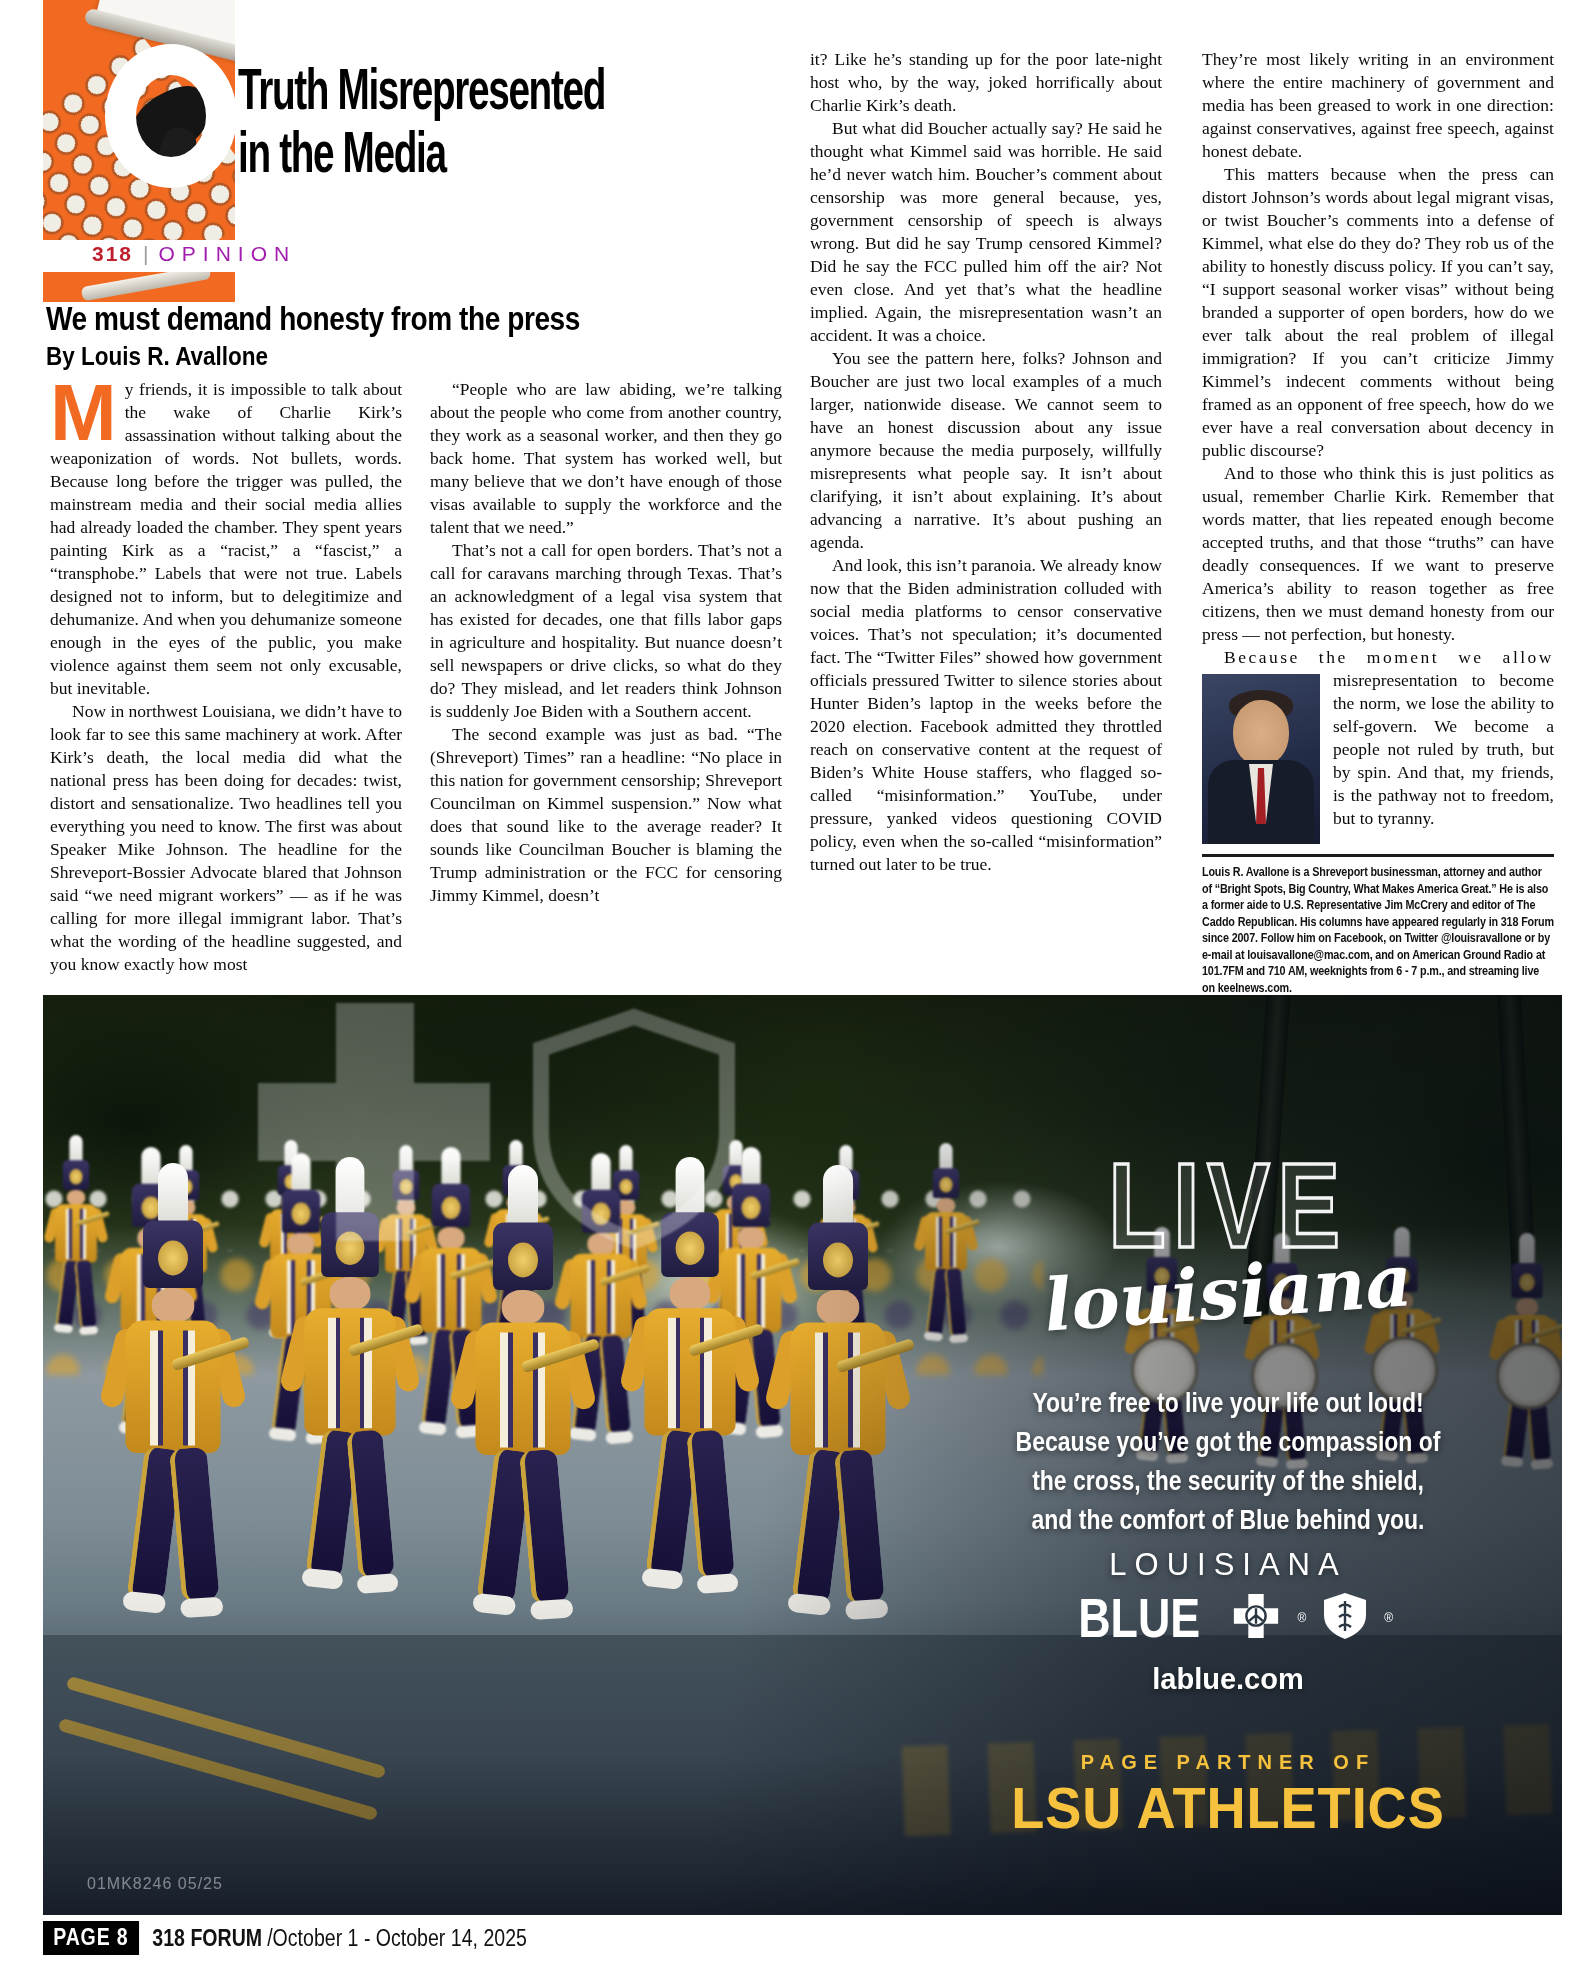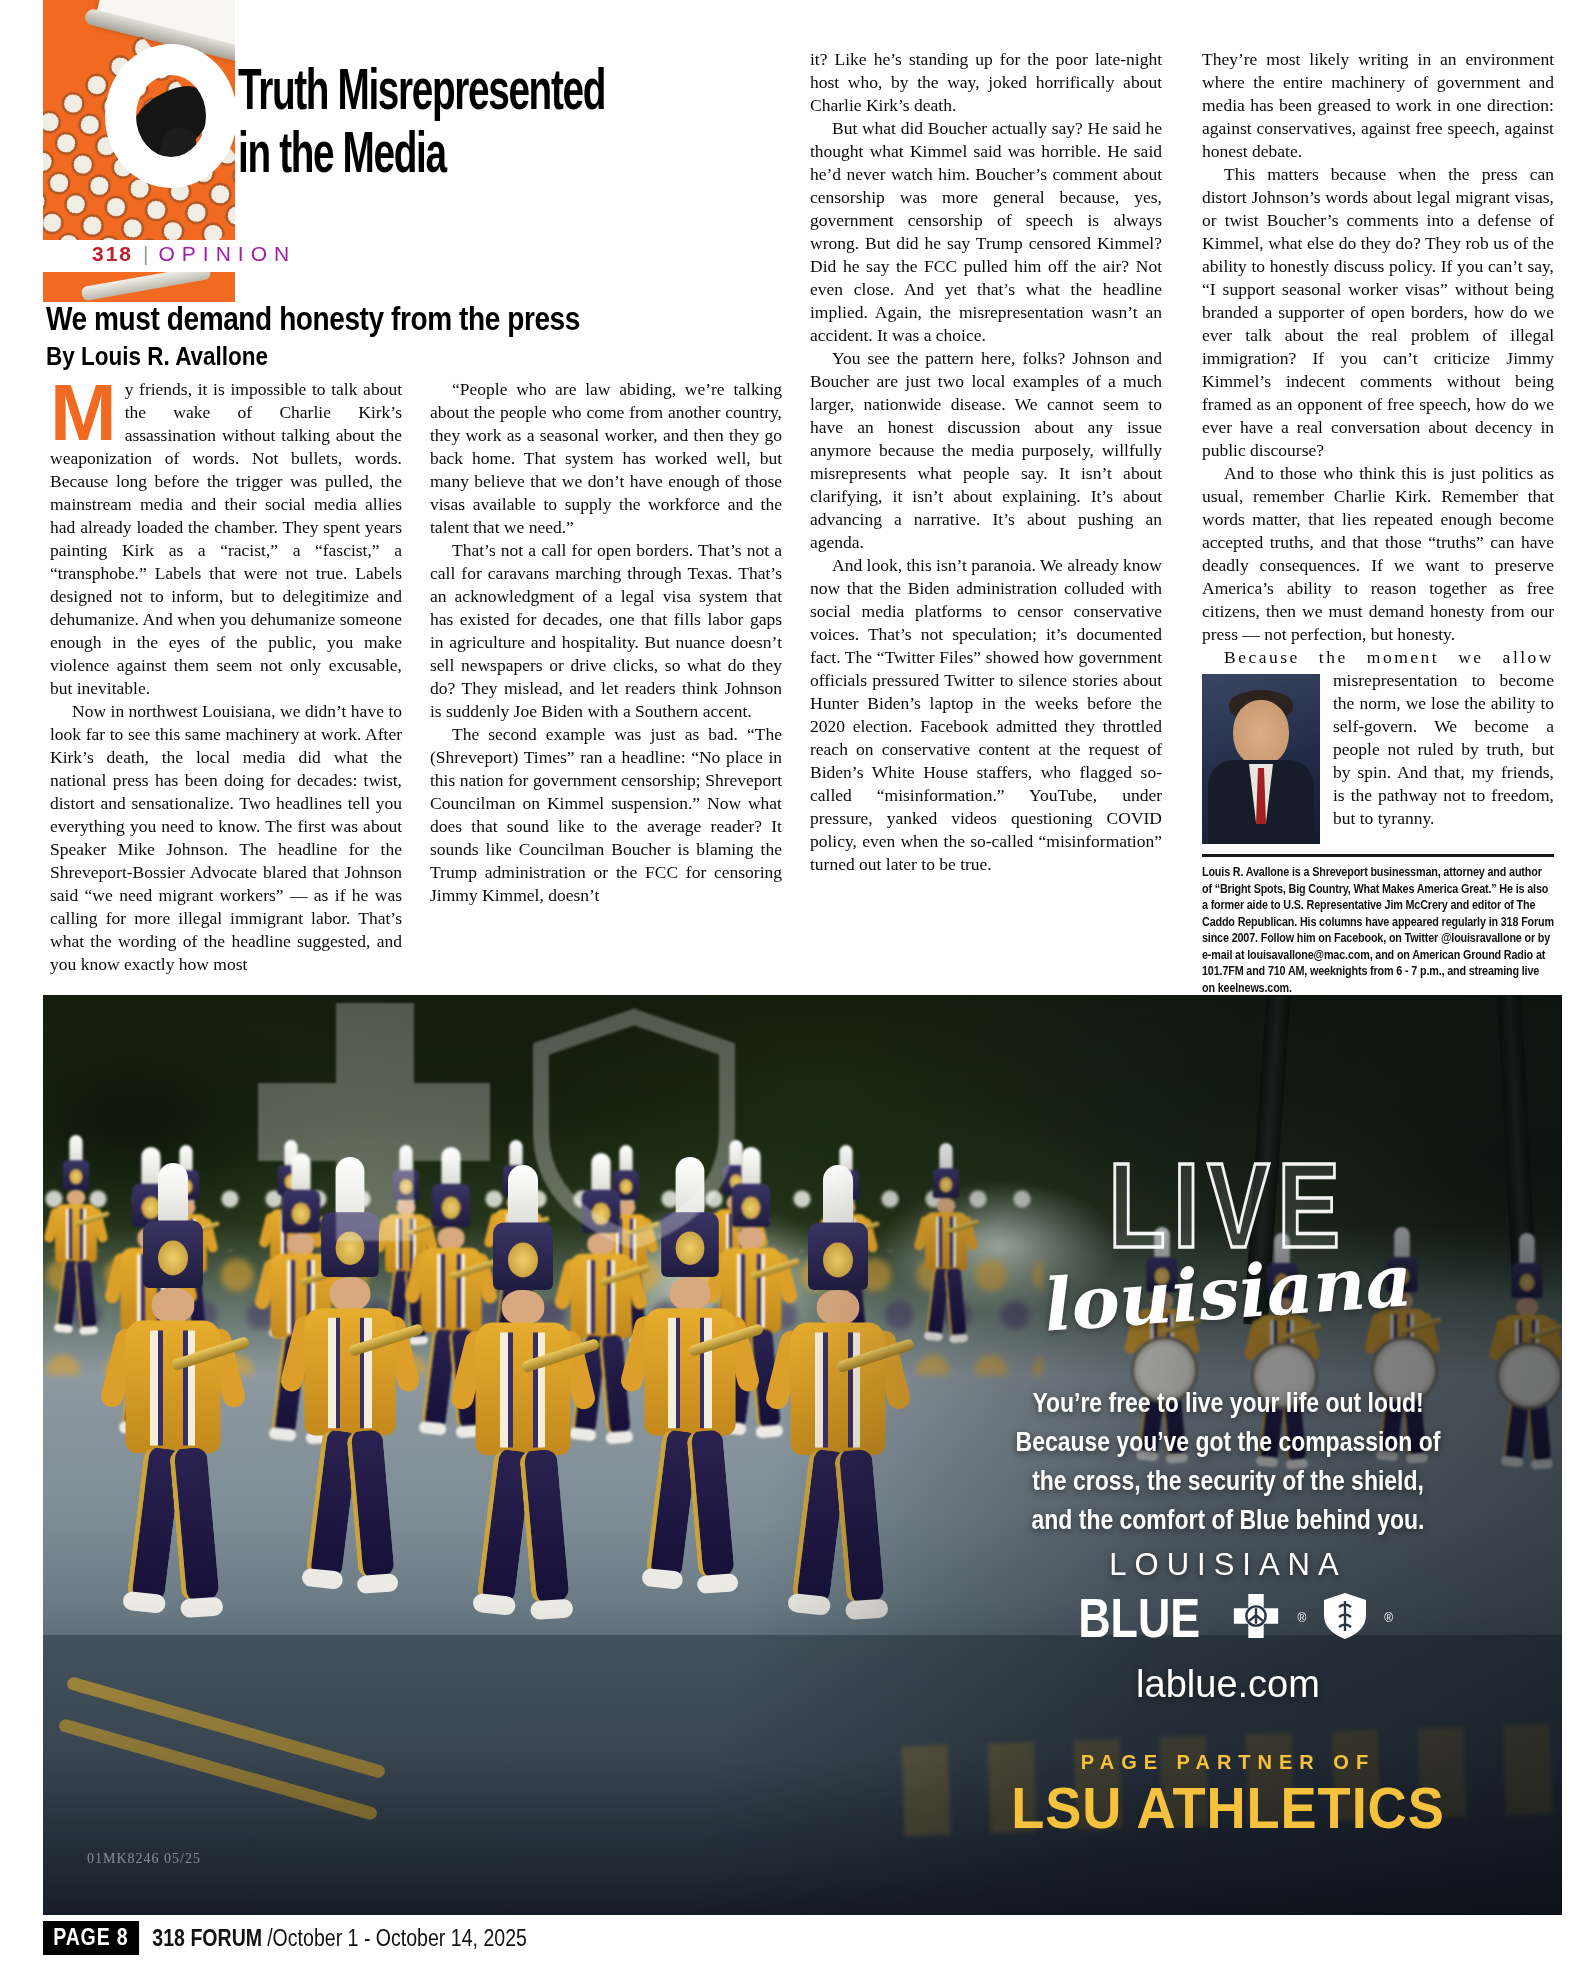--- a/index.html
+++ b/index.html
@@ -133,26 +133,26 @@
         transform:scaleX(.78);transform-origin:center top;}
   .lscript{position:absolute;left:0;top:262px;width:650px;font-family:"DejaVu Serif",serif;font-style:italic;
            font-weight:bold;font-size:72px;line-height:1;color:#fff;transform:rotate(-4deg);text-shadow:0 2px 8px rgba(0,0,0,.4);}
   .tagline{position:absolute;left:0;top:388px;width:650px;transform:scaleX(.82);transform-origin:center top;}
   .tagline div{font-weight:bold;font-size:28px;line-height:39px;text-shadow:0 2px 8px rgba(0,0,0,.55);}
   .lb{position:absolute;left:0;top:552px;width:650px;}
   .lb-top{font-size:31px;letter-spacing:8px;font-weight:400;text-shadow:0 2px 6px rgba(0,0,0,.5);}
   .lb-row{display:flex;align-items:center;justify-content:center;gap:16px;margin-top:2px;}
   .lb-main{font-size:56px;font-weight:bold;letter-spacing:0;transform:scaleX(.8);transform-origin:center;}
   .reg{font-size:12px;vertical-align:super;}
-  .website{position:absolute;left:0;top:668px;width:650px;font-weight:normal;font-size:38px;text-shadow:0 2px 6px rgba(0,0,0,.5);}
+  .website{position:absolute;left:0;top:668px;width:650px;font-weight:bold;font-size:29px;text-shadow:0 2px 6px rgba(0,0,0,.5);}
   .partner{position:absolute;left:0;top:756px;width:650px;color:#f6c23d;}
   .partner .kick{font-weight:bold;font-size:20px;letter-spacing:7px;}
   .partner .name{font-weight:bold;font-size:57px;line-height:1;margin-top:6px;letter-spacing:1px;transform:scaleX(.95);transform-origin:center top;}
-  .ad-code{position:absolute;left:44px;top:856px;z-index:6;color:rgba(255,255,255,.45);
-           font-family:Liberation Serif, serif;font-size:14px;letter-spacing:1px;}
+  .ad-code{position:absolute;left:44px;top:880px;z-index:6;color:rgba(255,255,255,.45);
+           font-family:Liberation Sans, sans-serif;font-size:16px;letter-spacing:1px;}
 
   
   .footer{position:absolute;left:43px;top:1921px;display:flex;align-items:center;
           font-family:"Liberation Sans",sans-serif;transform:scaleX(.85);transform-origin:left top;}
   .page-badge{background:#000;color:#fff;font-weight:bold;font-size:23px;padding:3px 12px 4px 12px;letter-spacing:1px;}
   .pub{font-weight:bold;font-size:23px;color:#111;margin-left:16px;}
   .dates{font-size:23px;color:#111;margin-left:6px;font-weight:400;}
 </style>
 </head>
 <body>

